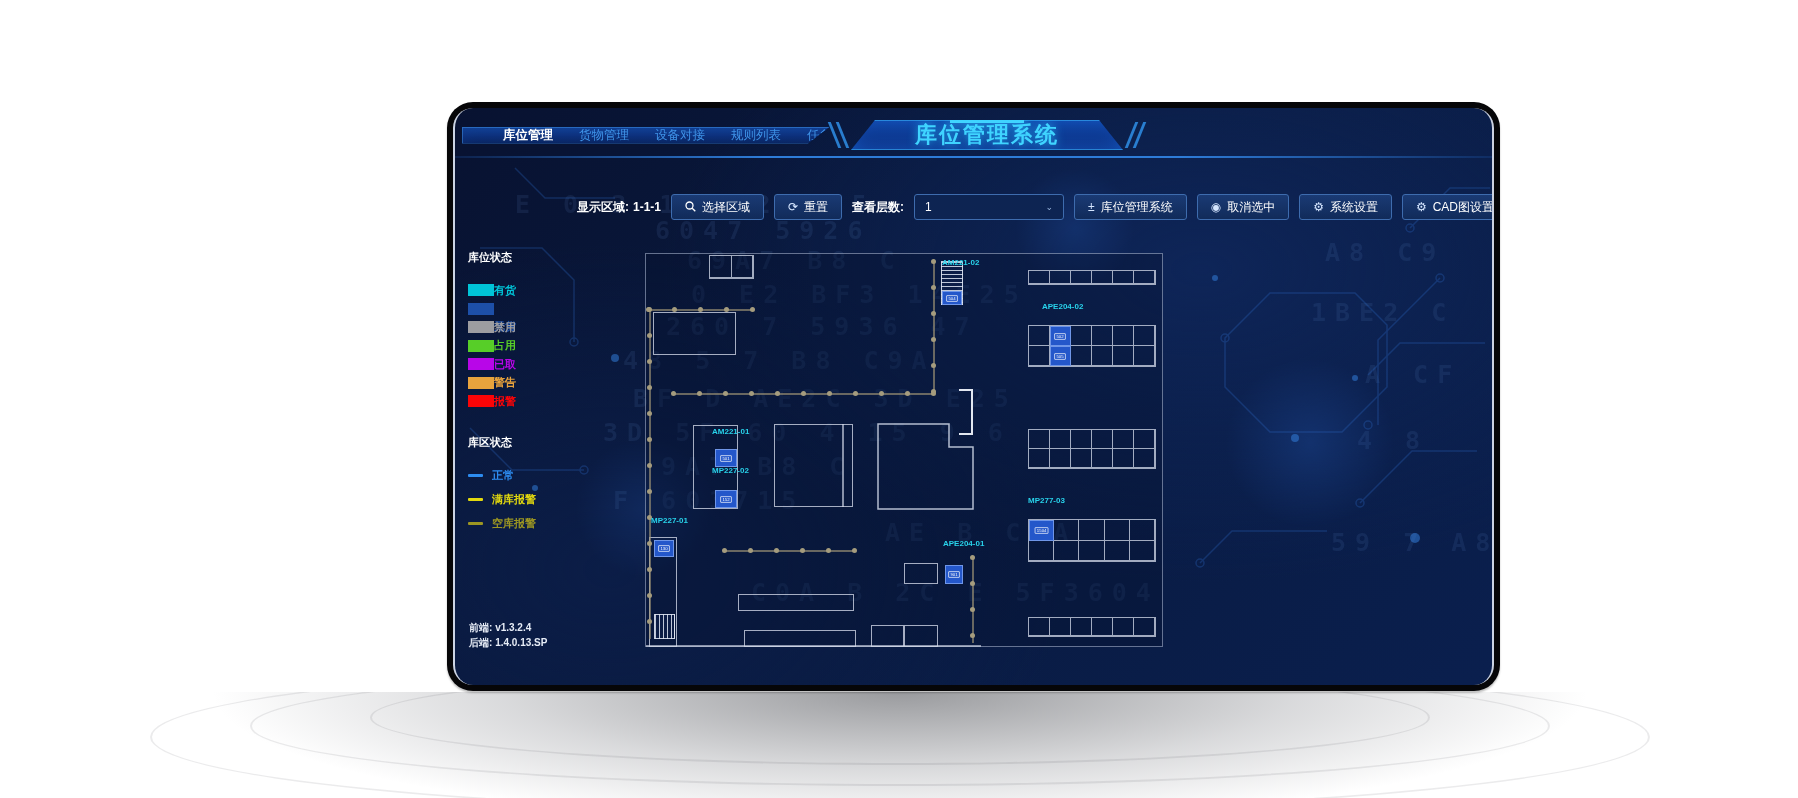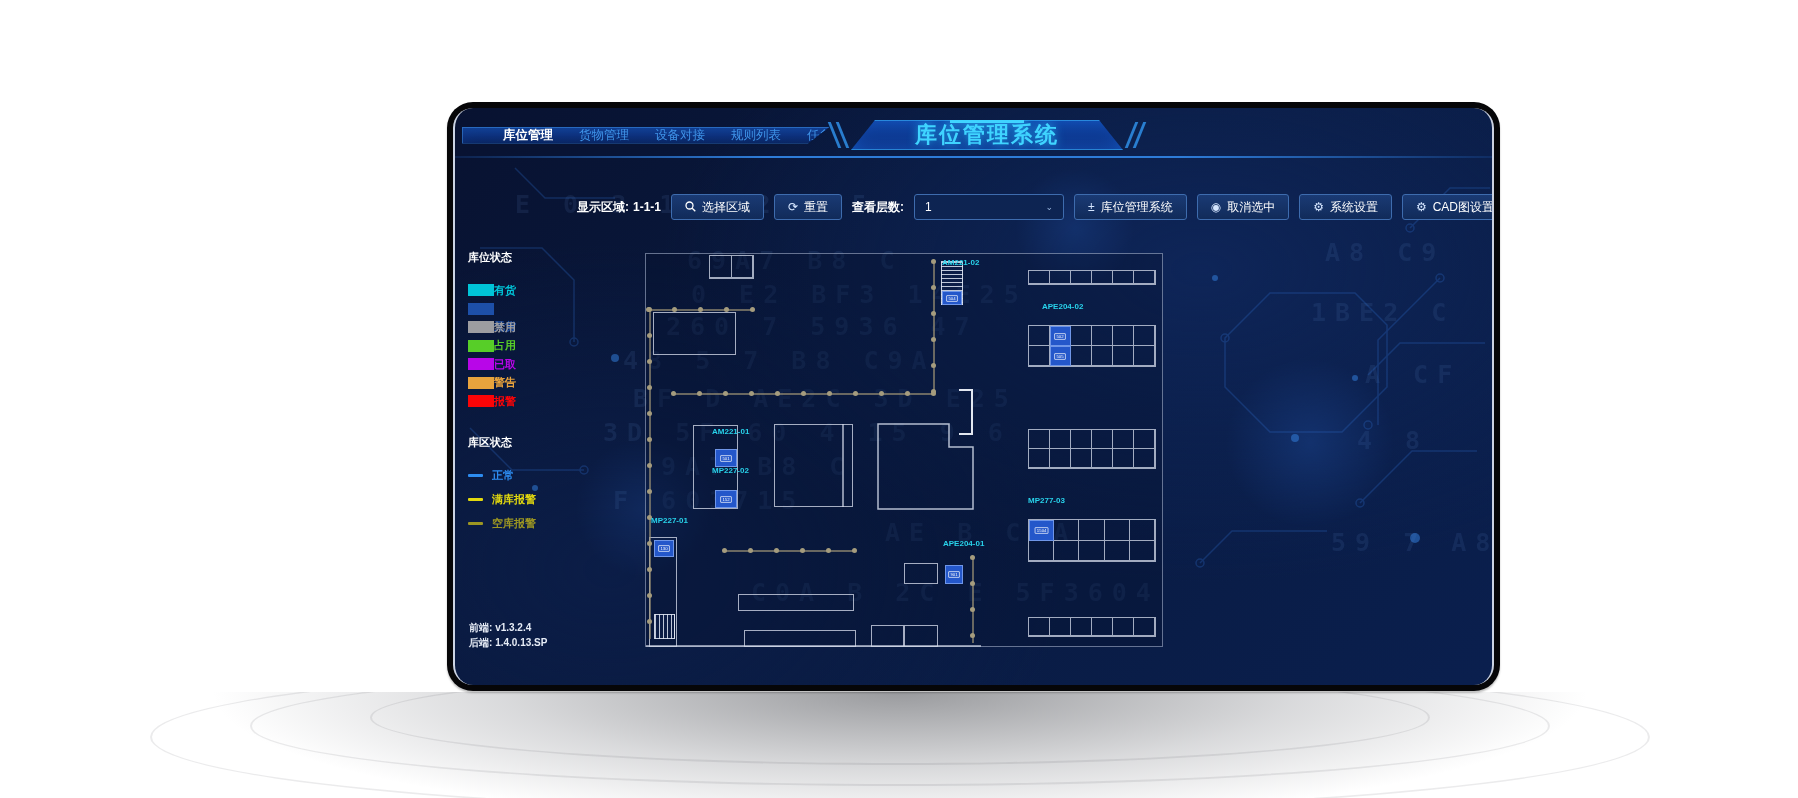--- a/index.html
+++ b/index.html
@@ -118,20 +118,21 @@
   <div class="shadow-grad"></div>
   <div class="ring r1"></div>
   <div class="ring r2"></div>
   <div class="ring r3"></div>
 </div>
 
 <div class="device">
  <div class="content">
 
   <div class="bg-rows" id="bgRows">
+        <span style="left: 200px; top: 108px;">6047 5926</span>
         <span style="left: 232px; top: 138px;">69A7  B8  C</span>
         <span style="left: 236px; top: 172px;">0 E2 BF3 14E25</span>
         <span style="left: 211px; top: 204px;">260 7 5936 47</span>
         <span style="left: 168px; top: 238px;">48 5  7  B8  C9A</span>
         <span style="left: 178px; top: 276px; text-align: center;">BF  D  AE2C 3D E25</span>
         <span style="left: 148px; top: 310px;">3D 5F 60 4 15 9 6</span>
         <span style="left: 206px; top: 344px;">9A7  B8  C</span>
         <span style="left: 158px; top: 378px;">F 603715</span>
         <span style="left: 430px; top: 410px;">AE  B  C A</span>
         <span style="left: 296px; top: 470px;">C0A  B 2C  E 5F3604</span>

